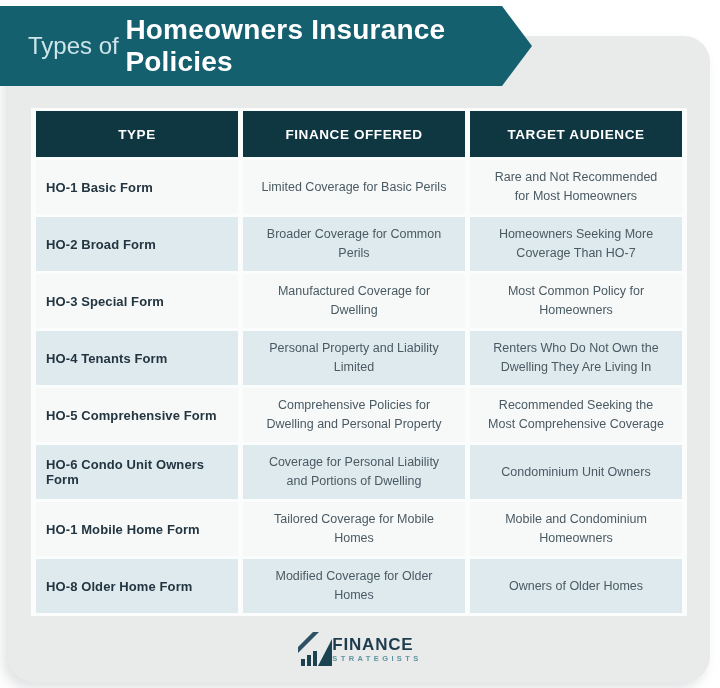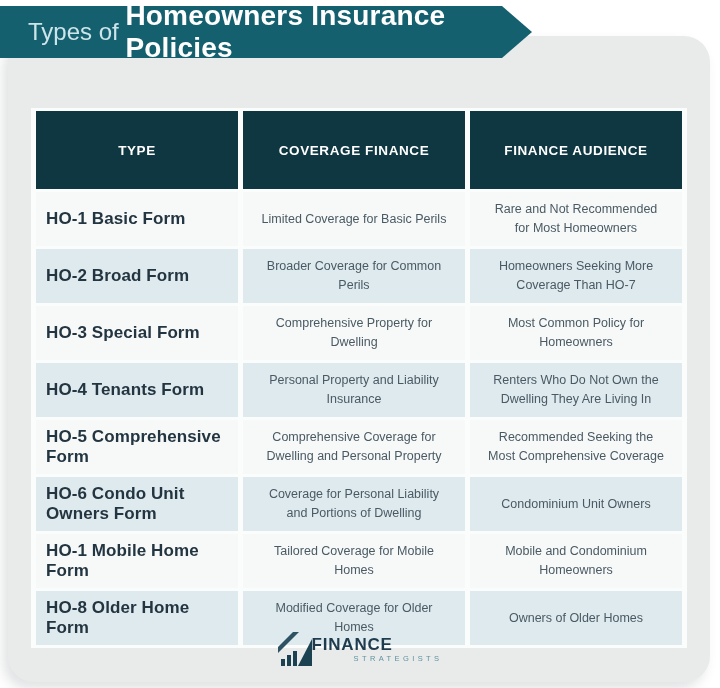--- a/index.html
+++ b/index.html
@@ -23,21 +23,21 @@
     height: 646px;
     background: #e9ebeb;
     border-radius: 26px;
     box-shadow: -5px 7px 12px rgba(90,100,105,0.18);
   }
   .banner {
     position: absolute;
     left: 0;
     top: 6px;
     width: 532px;
-    height: 52px;
+    height: 80px;
     background: #15606f;
     clip-path: polygon(0 0, calc(100% - 30px) 0, 100% 50%, calc(100% - 30px) 100%, 0 100%);
     display: flex;
     align-items: center;
     padding-left: 28px;
     box-sizing: border-box;
   }
   .banner .prefix {
     color: #cde5ea;
     font-size: 24px;
@@ -61,38 +61,38 @@
     table-layout: fixed;
   }
   .policy-table th {
     background: #0e3741;
     color: #ffffff;
     font-size: 13.5px;
     font-weight: 700;
     letter-spacing: 0.6px;
     height: 46px;
     text-align: center;
-    padding: 16px;
+    padding: 0;
   }
   .policy-table col.c-type     { width: 202px; }
   .policy-table col.c-coverage { width: 222px; }
   .policy-table col.c-audience { width: 212px; }
   .policy-table td {
     height: 54px;
     padding: 4px 16px;
     box-sizing: border-box;
     vertical-align: middle;
   }
   .policy-table tr:nth-child(odd) td  { background: #f7f9f9; }
   .policy-table tr:nth-child(even) td { background: #dfeaee; }
   .policy-table td.col-type {
     text-align: left;
     padding-left: 10px;
     font-weight: 700;
-    font-size: 17px;
+    font-size: 13px;
     color: #233540;
     letter-spacing: 0.1px;
   }
   .policy-table td.col-coverage,
   .policy-table td.col-audience {
     text-align: center;
     font-size: 12.5px;
     line-height: 1.5;
     color: #4a5a63;
   }
@@ -108,25 +108,24 @@
   .logo-mark { width: 34px; height: 34px; display: block; }
   .logo-text { display: flex; flex-direction: column; line-height: 1; }
   .brand-name {
     font-size: 17px;
     font-weight: 700;
     color: #1e3c4e;
     letter-spacing: 0.8px;
   }
   .brand-subname {
     font-size: 7.5px;
-    font-weight: 400;
+    font-weight: 700;
     color: #5e93a0;
     letter-spacing: 3.4px;
     margin-top: 2px;
-    padding-left: 42px;
   }
 </style>
 </head>
 <body>
 
 <div class="stage">
 
   <div class="card"></div>
 
   <div class="banner">
@@ -136,48 +135,48 @@
 
   <table class="policy-table">
     <colgroup>
       <col class="c-type">
       <col class="c-coverage">
       <col class="c-audience">
     </colgroup>
     <thead>
       <tr>
         <th>TYPE</th>
-        <th>COVERAGE FINANCE</th>
-        <th>FINANCE AUDIENCE</th>
+        <th>FINANCE OFFERED</th>
+        <th>TARGET AUDIENCE</th>
       </tr>
     </thead>
     <tbody>
         <tr>
           <td class="col-type">HO-1 Basic Form</td>
           <td class="col-coverage">Limited Coverage for Basic Perils</td>
           <td class="col-audience">Rare and Not Recommended for Most Homeowners</td>
         </tr>
         <tr>
           <td class="col-type">HO-2 Broad Form</td>
           <td class="col-coverage">Broader Coverage for Common Perils</td>
           <td class="col-audience">Homeowners Seeking More Coverage Than HO-7</td>
         </tr>
         <tr>
           <td class="col-type">HO-3 Special Form</td>
-          <td class="col-coverage">Comprehensive Property for Dwelling</td>
+          <td class="col-coverage">Manufactured Coverage for Dwelling</td>
           <td class="col-audience">Most Common Policy for Homeowners</td>
         </tr>
         <tr>
           <td class="col-type">HO-4 Tenants Form</td>
-          <td class="col-coverage">Personal Property and Liability Insurance</td>
+          <td class="col-coverage">Personal Property and Liability Limited</td>
           <td class="col-audience">Renters Who Do Not Own the Dwelling They Are Living In</td>
         </tr>
         <tr>
           <td class="col-type">HO-5 Comprehensive Form</td>
-          <td class="col-coverage">Comprehensive Coverage for Dwelling and Personal Property</td>
+          <td class="col-coverage">Comprehensive Policies for Dwelling and Personal Property</td>
           <td class="col-audience">Recommended Seeking the Most Comprehensive Coverage</td>
         </tr>
         <tr>
           <td class="col-type">HO-6 Condo Unit Owners Form</td>
           <td class="col-coverage">Coverage for Personal Liability and Portions of Dwelling</td>
           <td class="col-audience">Condominium Unit Owners</td>
         </tr>
         <tr>
           <td class="col-type">HO-1 Mobile Home Form</td>
           <td class="col-coverage">Tailored Coverage for Mobile Homes</td>

